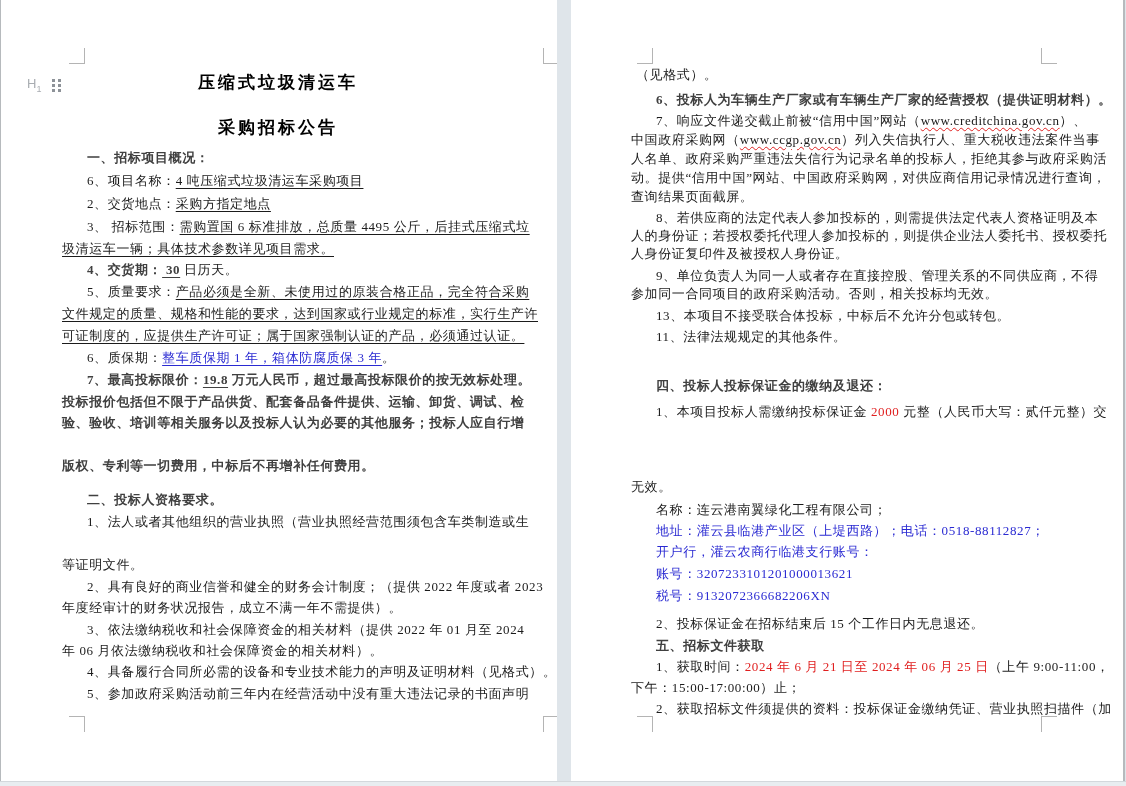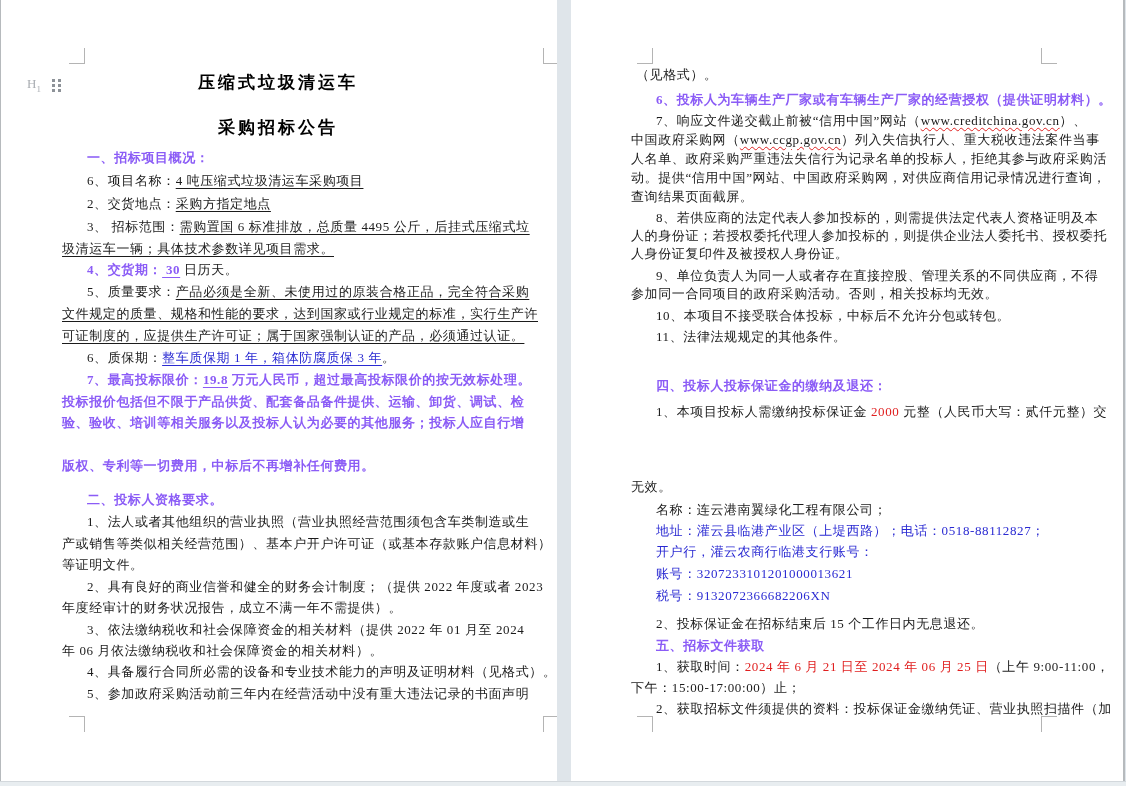--- a/index.html
+++ b/index.html
@@ -12,21 +12,21 @@
   .edge{position:absolute;top:0;height:781px;background:#b6babd;}
   .edge-left{left:0;width:1px;}
   .edge-right{left:1123px;width:2px;}
   .bottom-bar{position:absolute;left:0;top:781px;width:1126px;height:5px;
               background:#e8edf0;border-top:1px solid #d3d8dc;box-sizing:border-box;}
   
   .line{position:absolute;white-space:nowrap;font-size:13px;line-height:17px;
         height:17px;color:#1b1b1b;letter-spacing:0.6px;}
   .line.center{transform:translateX(-50%);}
   .s-t{font-size:17px;font-weight:700;letter-spacing:3px;color:#000;}
-  .s-b{font-weight:700;color:#8b5cf6;}
+  .s-b{font-weight:700;color:#404040;}
   .s-u{text-decoration:underline;text-underline-offset:3px;text-decoration-thickness:1px;}
   .s-l{color:#2a2ad2;}
   .s-r{color:#e01f1f;}
   .s-w{text-decoration:underline;text-decoration-style:wavy;text-decoration-color:#e02222;
        text-decoration-thickness:1px;text-underline-offset:2px;}
   
   .mark{position:absolute;width:16px;height:16px;border:0 solid #b4b4b4;box-sizing:border-box;}
   .mark.tl{border-right-width:1px;border-bottom-width:1px;}
   .mark.tr{border-left-width:1px;border-bottom-width:1px;}
   .mark.bl{border-right-width:1px;border-top-width:1px;}
@@ -34,21 +34,21 @@
   .page-left  .mark.tl{left:68px;top:48px;}
   .page-left  .mark.tr{left:542px;top:48px;}
   .page-left  .mark.bl{left:68px;top:716px;}
   .page-left  .mark.br{left:542px;top:716px;}
   .page-right .mark.tl{left:66px;top:48px;}
   .page-right .mark.tr{left:470px;top:48px;}
   .page-right .mark.bl{left:66px;top:716px;}
   .page-right .mark.br{left:470px;top:716px;}
   
   .h-badge{position:absolute;left:26px;top:76px;color:#a9adb2;
-           font-family:Liberation Serif, serif;
+           font-family:Liberation Sans, sans-serif;
            font-size:13px;font-weight:400;line-height:16px;}
   .h-badge sub{font-size:9px;}
   .drag-dots{position:absolute;left:49px;top:78px;width:13px;height:15px;
              display:grid;grid-template-columns:repeat(2,1fr);grid-template-rows:repeat(3,1fr);
              justify-items:center;align-items:center;}
   .drag-dots i{width:3px;height:3px;background:#8d9298;display:block;}
 </style>
 </head>
 <body>
 
@@ -80,21 +80,20 @@
       <div class="line" style="top: 283px; left: 86px;"><span>5、质量要求：</span><span class="s-u">产品必须是全新、未使用过的原装合格正品，完全符合采购</span></div>
       <div class="line" style="top: 305px; left: 61px;"><span class="s-u">文件规定的质量、规格和性能的要求，达到国家或行业规定的标准，实行生产许</span></div>
       <div class="line" style="top: 327px; left: 61px;"><span class="s-u">可证制度的，应提供生产许可证；属于国家强制认证的产品，必须通过认证。</span></div>
       <div class="line" style="top: 349px; left: 86px;"><span>6、质保期：</span><span class="s-l s-u">整车质保期 1 年，箱体防腐质保 3 年</span><span>。</span></div>
       <div class="line" style="top: 371px; left: 86px;"><span class="s-b">7、最高投标限价：</span><span class="s-b s-u">19.8</span><span class="s-b"> 万元人民币，超过最高投标限价的按无效标处理。</span></div>
       <div class="line" style="top: 393px; left: 61px;"><span class="s-b">投标报价包括但不限于产品供货、配套备品备件提供、运输、卸货、调试、检</span></div>
       <div class="line" style="top: 414px; left: 61px;"><span class="s-b">验、验收、培训等相关服务以及投标人认为必要的其他服务；投标人应自行增</span></div>
       <div class="line" style="top: 457px; left: 61px;"><span class="s-b">版权、专利等一切费用，中标后不再增补任何费用。</span></div>
       <div class="line" style="top: 491px; left: 86px;"><span class="s-b">二、投标人资格要求。</span></div>
       <div class="line" style="top: 513px; left: 86px;"><span>1、法人或者其他组织的营业执照（营业执照经营范围须包含车类制造或生</span></div>
-      <div class="line" style="top: 535px; left: 61px;"><span>产或销售等类似相关经营范围）、基本户开户许可证（或基本存款账户信息材料）</span></div>
       <div class="line" style="top: 556px; left: 61px;"><span>等证明文件。</span></div>
       <div class="line" style="top: 578px; left: 86px;"><span>2、具有良好的商业信誉和健全的财务会计制度；（提供 2022 年度或者 2023</span></div>
       <div class="line" style="top: 599px; left: 61px;"><span>年度经审计的财务状况报告，成立不满一年不需提供）。</span></div>
       <div class="line" style="top: 621px; left: 86px;"><span>3、依法缴纳税收和社会保障资金的相关材料（提供 2022 年 01 月至 2024</span></div>
       <div class="line" style="top: 642px; left: 61px;"><span>年 06 月依法缴纳税收和社会保障资金的相关材料）。</span></div>
       <div class="line" style="top: 663px; left: 86px;"><span>4、具备履行合同所必需的设备和专业技术能力的声明及证明材料（见格式）。</span></div>
       <div class="line" style="top: 685px; left: 86px;"><span>5、参加政府采购活动前三年内在经营活动中没有重大违法记录的书面声明</span></div>
     </div>
 
   <div class="page page-right">
@@ -107,21 +106,21 @@
       <div class="line" style="top: 112px; left: 85px;"><span>7、响应文件递交截止前被“信用中国”网站（</span><span class="s-w">www.creditchina.gov.cn</span><span>）、</span></div>
       <div class="line" style="top: 131px; left: 60px;"><span>中国政府采购网（</span><span class="s-w">www.ccgp.gov.cn</span><span>）列入失信执行人、重大税收违法案件当事</span></div>
       <div class="line" style="top: 150px; left: 60px;"><span>人名单、政府采购严重违法失信行为记录名单的投标人，拒绝其参与政府采购活</span></div>
       <div class="line" style="top: 169px; left: 60px;"><span>动。提供“信用中国”网站、中国政府采购网，对供应商信用记录情况进行查询，</span></div>
       <div class="line" style="top: 188px; left: 60px;"><span>查询结果页面截屏。</span></div>
       <div class="line" style="top: 209px; left: 85px;"><span>8、若供应商的法定代表人参加投标的，则需提供法定代表人资格证明及本</span></div>
       <div class="line" style="top: 227px; left: 60px;"><span>人的身份证；若授权委托代理人参加投标的，则提供企业法人委托书、授权委托</span></div>
       <div class="line" style="top: 245px; left: 60px;"><span>人身份证复印件及被授权人身份证。</span></div>
       <div class="line" style="top: 267px; left: 85px;"><span>9、单位负责人为同一人或者存在直接控股、管理关系的不同供应商，不得</span></div>
       <div class="line" style="top: 285px; left: 60px;"><span>参加同一合同项目的政府采购活动。否则，相关投标均无效。</span></div>
-      <div class="line" style="top: 307px; left: 85px;"><span>10、本项目不接受联合体投标，中标后不允许分包或转包。</span></div>
+      <div class="line" style="top: 307px; left: 85px;"><span>13、本项目不接受联合体投标，中标后不允许分包或转包。</span></div>
       <div class="line" style="top: 328px; left: 85px;"><span>11、法律法规规定的其他条件。</span></div>
       <div class="line" style="top: 377px; left: 85px;"><span class="s-b">四、投标人投标保证金的缴纳及退还：</span></div>
       <div class="line" style="top: 403px; left: 85px;"><span>1、本项目投标人需缴纳投标保证金 </span><span class="s-r">2000</span><span> 元整（人民币大写：贰仟元整）交</span></div>
       <div class="line" style="top: 478px; left: 60px;"><span>无效。</span></div>
       <div class="line" style="top: 501px; left: 85px;"><span>名称：连云港南翼绿化工程有限公司；</span></div>
       <div class="line" style="top: 522px; left: 85px;"><span class="s-l">地址：灌云县临港产业区（上堤西路）；电话：0518-88112827；</span></div>
       <div class="line" style="top: 543px; left: 85px;"><span class="s-l">开户行，灌云农商行临港支行账号：</span></div>
       <div class="line" style="top: 565px; left: 85px;"><span class="s-l">账号：3207233101201000013621</span></div>
       <div class="line" style="top: 587px; left: 85px;"><span class="s-l">税号：9132072366682206XN</span></div>
       <div class="line" style="top: 615px; left: 85px;"><span>2、投标保证金在招标结束后 15 个工作日内无息退还。</span></div>

